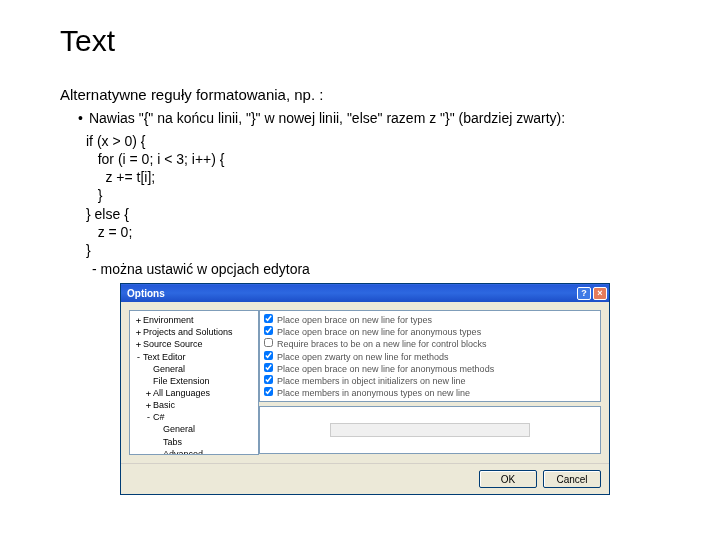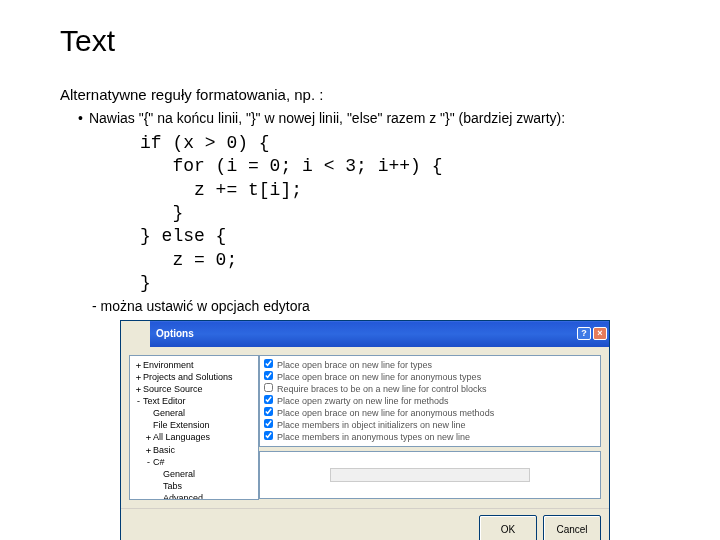--- a/index.html
+++ b/index.html
@@ -28,53 +28,52 @@
   .bullet {
     display: flex;
     font-size: 14px;
     margin-left: 18px;
     line-height: 1.35;
   }
   .bullet .dot {
     margin-right: 6px;
   }
   .code {
-    font-family: Liberation Mono, monospace;
-    font-size: 18px;
+    font-family: Liberation Sans, sans-serif;
+    font-size: 14px;
     white-space: pre;
-    margin: 4px 0 2px 80px;
+    margin: 4px 0 2px 26px;
     line-height: 1.3;
   }
   .note {
     font-size: 14px;
     margin-left: 32px;
     margin-top: 2px;
   }
   .dialog-wrap {
     margin-left: 60px;
     margin-top: 6px;
   }
   .dialog {
     width: 490px;
     border: 1px solid #003c74;
     background: #ece9d8;
     font-size: 9px;
     font-family: Tahoma, Arial, sans-serif;
   }
   .titlebar {
-    height: 26px;
+    height: 18px;
     background: linear-gradient(to bottom, #3a6ee5 0%, #2459d8 6%, #2d68e0 50%, #1c4ec8 100%);
     color: #fff;
     display: flex;
     align-items: center;
     justify-content: space-between;
     padding: 0 2px 0 6px;
     font-size: 10px;
     font-weight: bold;
-    margin-left: 29px;
   }
   .wbtns { display: flex; gap: 2px; }
   .wbtn {
     width: 14px; height: 13px;
     background: #e57b5a;
     border: 1px solid #fff;
     border-radius: 2px;
     display: flex;
     align-items: center;
     justify-content: center;
@@ -142,21 +141,21 @@
   }
   .dlg-footer {
     display: flex;
     justify-content: flex-end;
     gap: 6px;
     padding: 6px 8px;
     border-top: 1px solid #d4d0c8;
   }
   .btn {
     min-width: 58px;
-    height: 30px;
+    height: 18px;
     font-size: 10px;
     background: #ece9d8;
     border: 1px solid #003c74;
     border-radius: 2px;
     display: flex;
     align-items: center;
     justify-content: center;
     box-shadow: inset 1px 1px 0 #fff;
   }
 </style>

